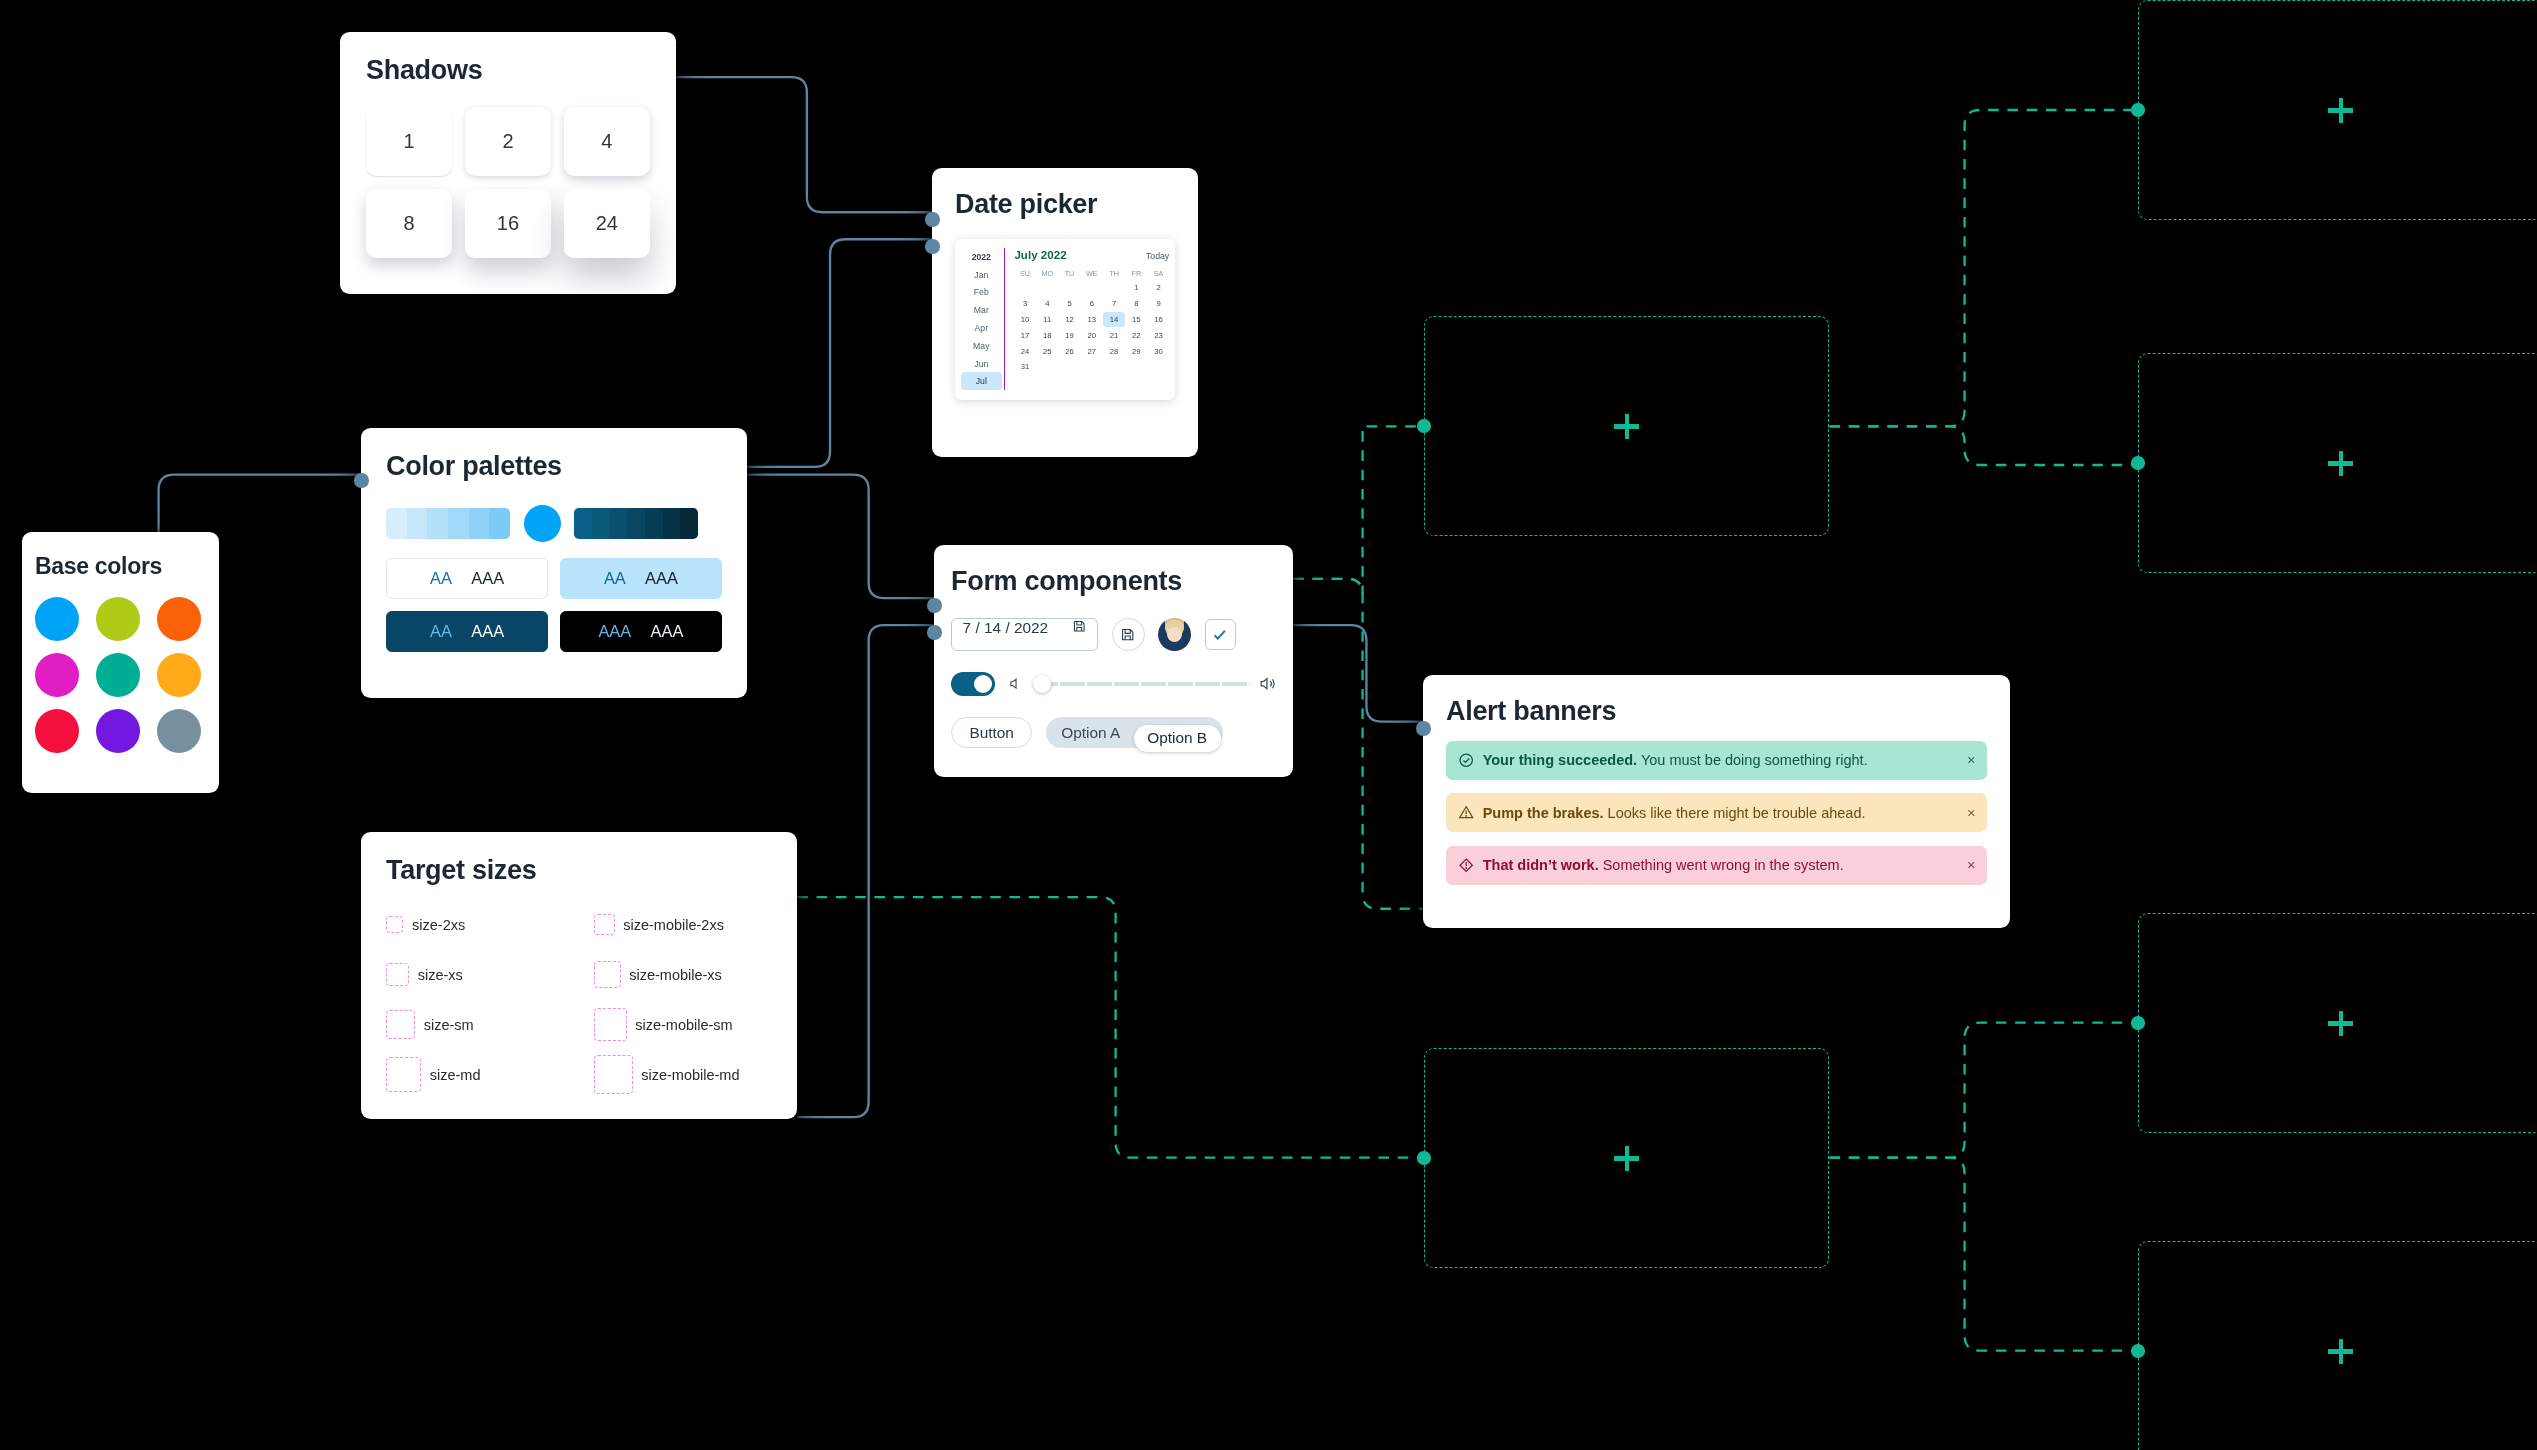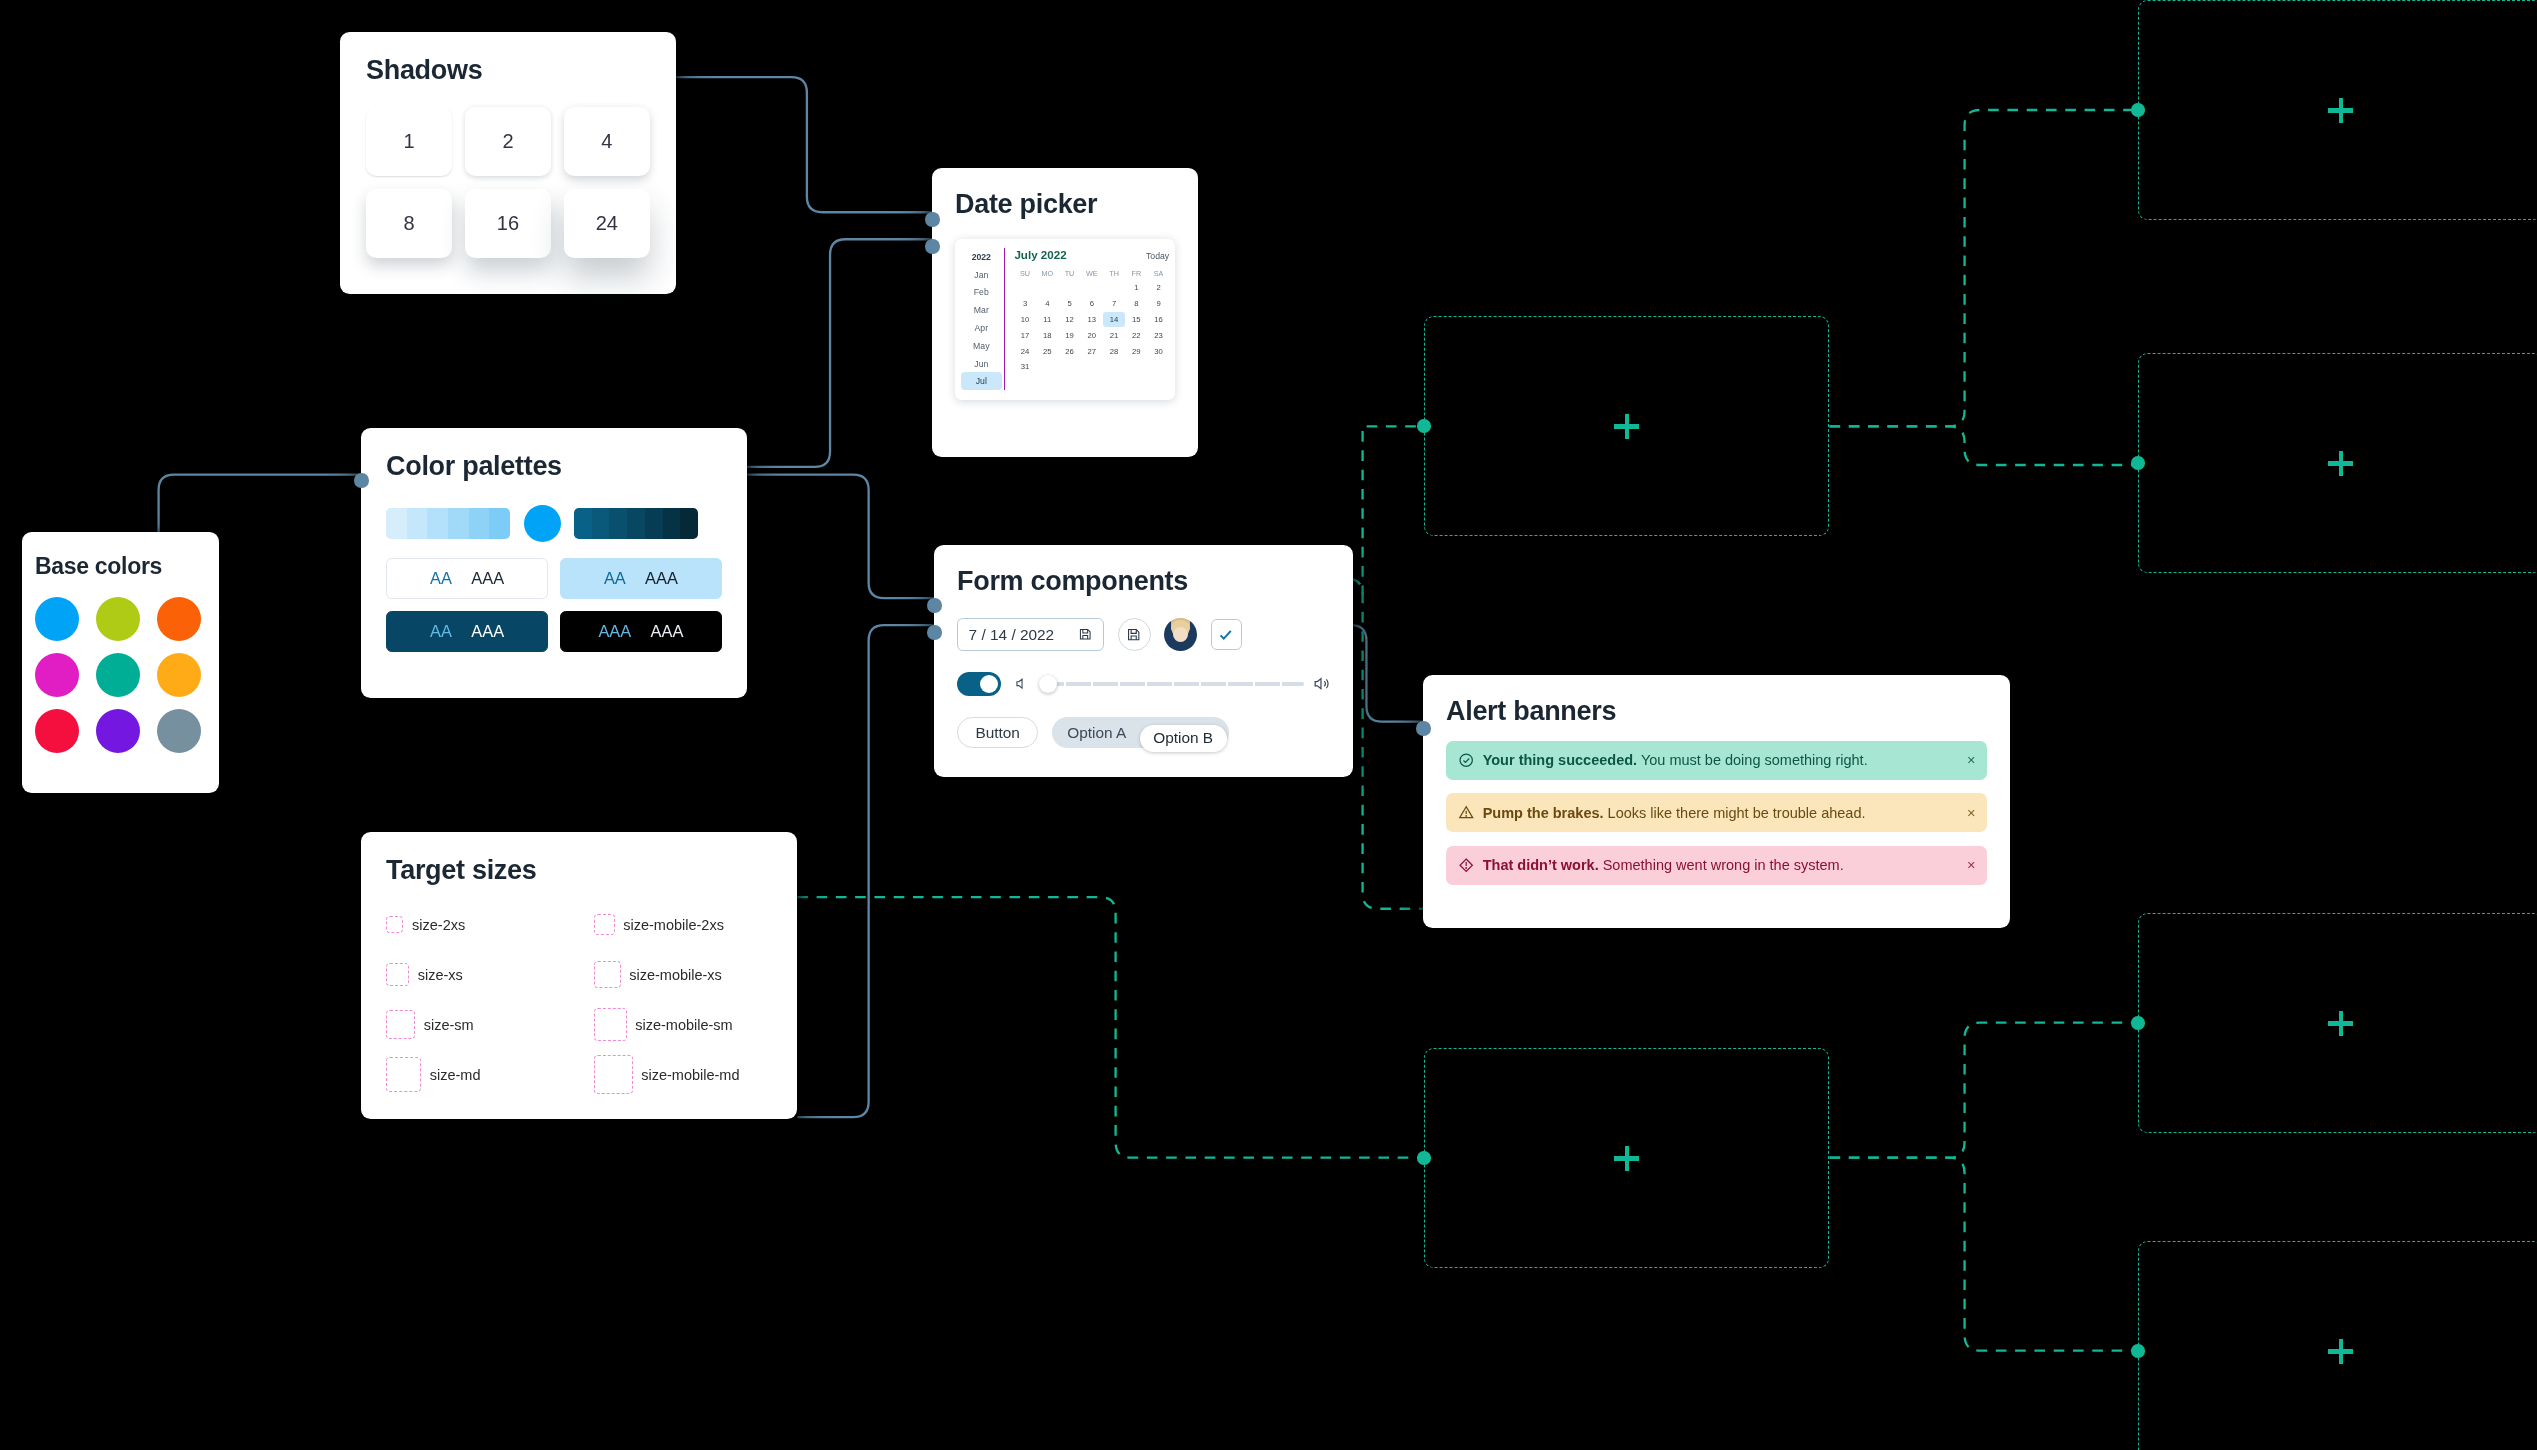--- a/index.html
+++ b/index.html
@@ -93,24 +93,24 @@
   .cal-grid { display: grid; grid-template-columns: repeat(7, 1fr); gap: 1px; margin-top: 5.8px; }
   .cal-dow { font-size: 7.2px; color: #8494a3; text-align: center; padding: 1.9px 0; }
   .cal-day {
     font-size: 7.7px; color: #3b4855; text-align: center; padding: 2.9px 0;
     border-radius: 2.9px;
   }
   .cal-day.sel { background: #cbe8fb; color: #14445a; }
   .cal-day.empty { color: transparent; }
 
   
-  #forms { left: 934px; top: 545px; width: 419px; height: 232px; padding: 21px 23px; }
+  #forms { left: 934px; top: 545px; width: 359px; height: 232px; padding: 21px 17px; }
   .form-row { display: flex; align-items: center; gap: 13.5px; margin-top: 21px; }
   .date-input {
-    display: flex; align-items: center; justify-content: space-between;
+    display: flex; justify-content: space-between;
     width: 147px; height: 33px; border: 1px solid #b8cad8; border-radius: 5.8px;
     padding: 0 10.6px; font-size: 15.4px; color: #2c3946;
   }
   .round-btn {
     width: 33px; height: 33px; border-radius: 50%; border: 1px solid #cfd9e2;
     display: flex; align-items: center; justify-content: center; background: #fff;
   }
   .avatar {
     width: 33px; height: 33px; border-radius: 50%; overflow: hidden;
     background: radial-gradient(circle at 50% 34%, #f0d9bf 0 27%, transparent 28%),

